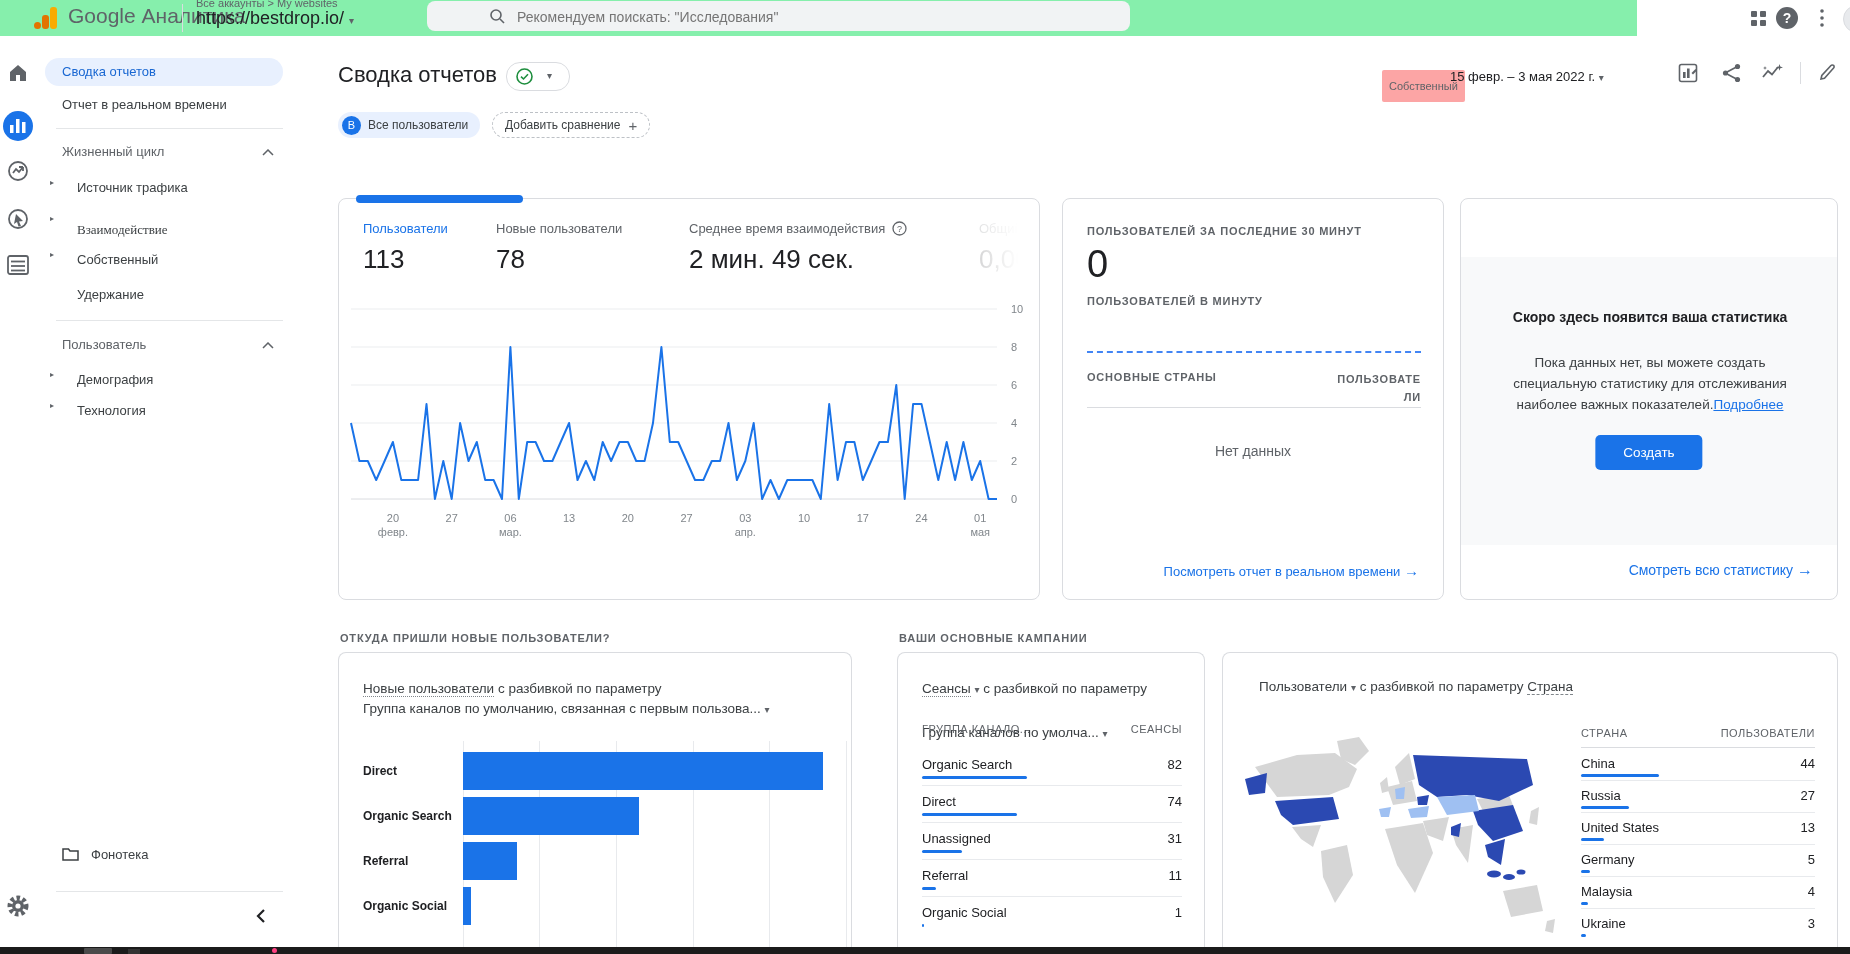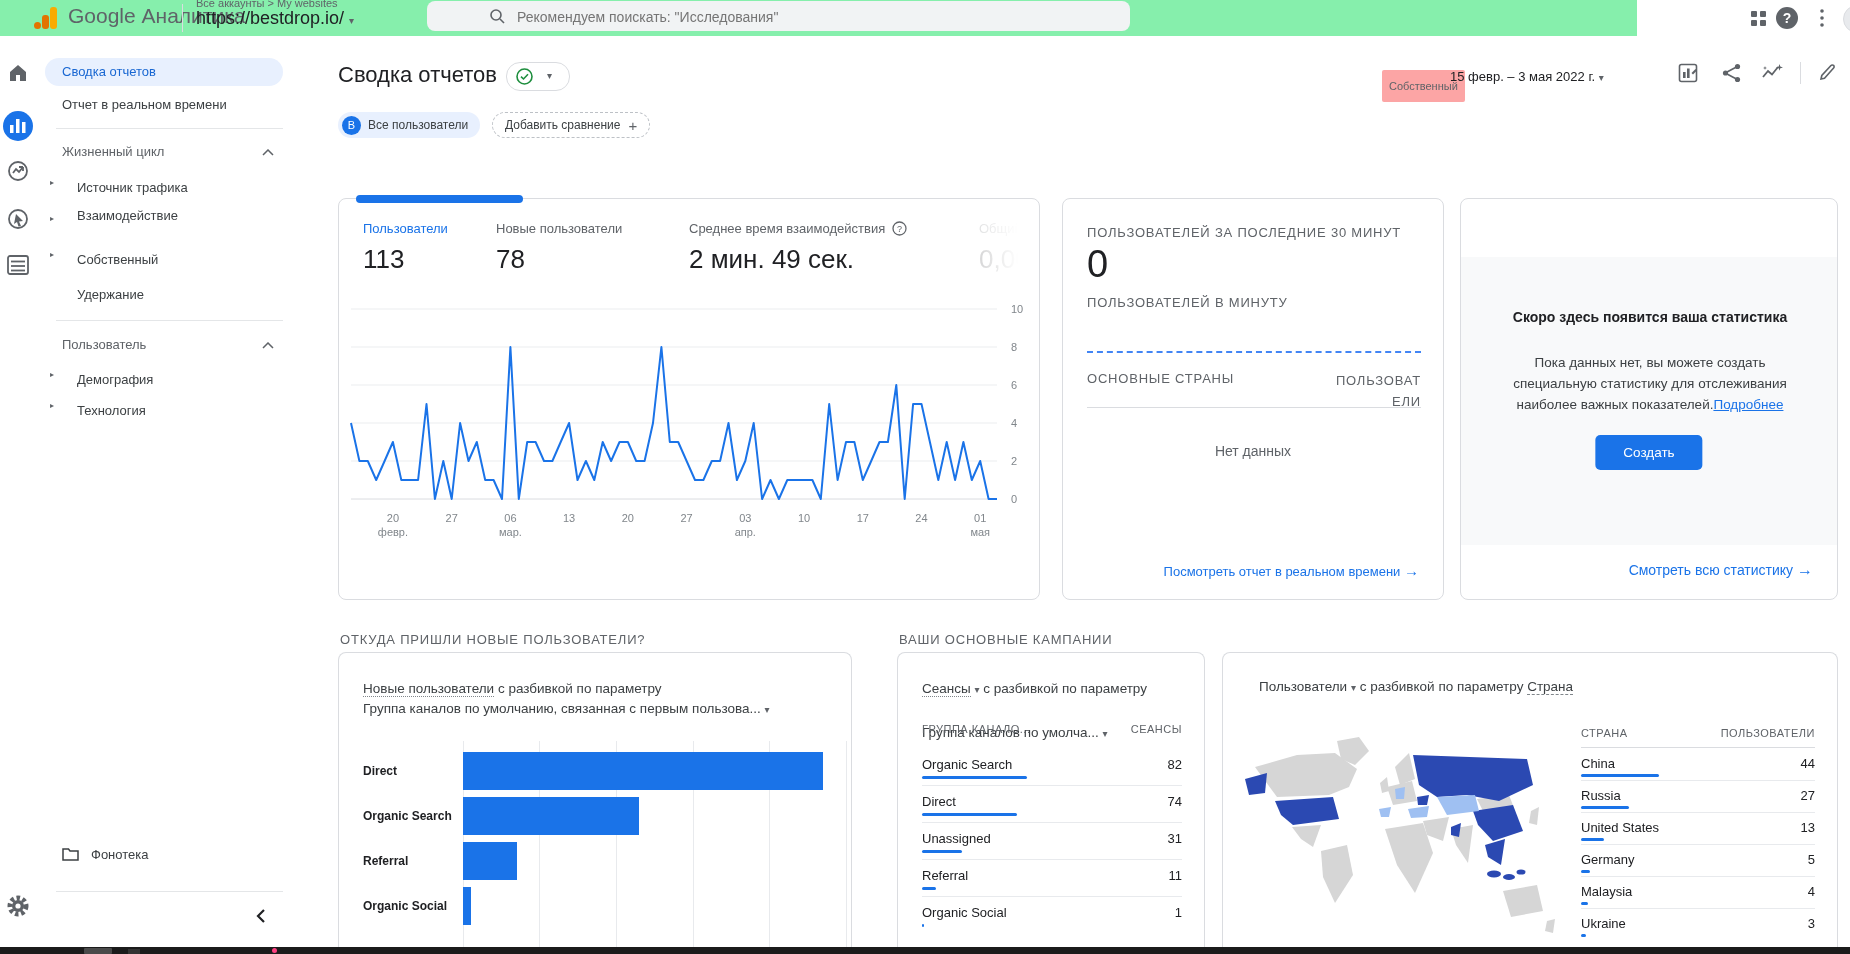--- a/index.html
+++ b/index.html
@@ -1,20 +1,20 @@
 <!DOCTYPE html>
 <html><head>
 <meta charset="utf-8">
 <style>
   html,body{margin:0;padding:0;background:#fff;}
   .screen{position:relative;width:1850px;height:954px;overflow:hidden;background:#fff;
     font-family:"Liberation Sans",sans-serif;color:#202124;}
   .abs{position:absolute;}
   .card{position:absolute;background:#fff;border:1px solid #dadce0;border-radius:8px;box-sizing:border-box;}
-  .uc{font-size:13px;font-weight:400;color:#5f6368;letter-spacing:.8px;}
+  .uc{font-size:11px;font-weight:700;color:#5f6368;letter-spacing:.8px;}
   .uc2{font-size:11px;font-weight:400;color:#5f6368;letter-spacing:.5px;}
   .caret{color:#5f6368;font-size:10px;}
   .navitem{position:absolute;left:45px;width:238px;height:28px;line-height:28px;font-size:13px;color:#3c4043;cursor:pointer;}
   .navsec{position:absolute;left:62px;font-size:13px;color:#5f6368;height:24px;line-height:24px;}
   .navdiv{position:absolute;left:56px;width:227px;border-top:1px solid #e4e6e8;}
   .tri{position:absolute;left:50px;font-size:8px;color:#5f6368;}
   .metric-label{font-size:13px;color:#5f6368;white-space:nowrap;}
   .metric-value{font-size:26px;color:#202124;margin-top:8px;font-weight:400;white-space:nowrap;}
   svg text{font-family:"Liberation Sans",sans-serif;}
   text.tick{font-size:11px;fill:#80868b;}
@@ -119,21 +119,21 @@
       <span>Жизненный цикл</span>
     </div>
     <svg class="abs" style="left:222px;top:113px;" width="12" height="7" viewBox="0 0 12 7">
       <path d="M1 6 L6 1 L11 6" fill="none" stroke="#5f6368" stroke-width="1.5"></path>
       </svg>
     <span class="tri" style="top:142px;left:10px;">▸</span>
     <div class="navitem" style="top:138px;left:37px;">
       <span>Источник трафика</span>
     </div>
     <span class="tri" style="top:178px;left:10px;">▸</span>
-    <div class="navitem" style="top:166px;left:37px;">
+    <div class="navitem" style="top:180px;left:37px;font-family:Liberation Serif, serif;">
       <span>Взаимодействие</span>
     </div>
     <span class="tri" style="top:214px;left:10px;">▸</span>
     <div class="navitem" style="top:210px;left:37px;">
       <span>Собственный</span>
     </div>
     <div class="navitem" style="top:245px;left:37px;">
       <span>Удержание</span>
     </div>
     <div class="navdiv" style="top:284px;left:16px;"></div>

